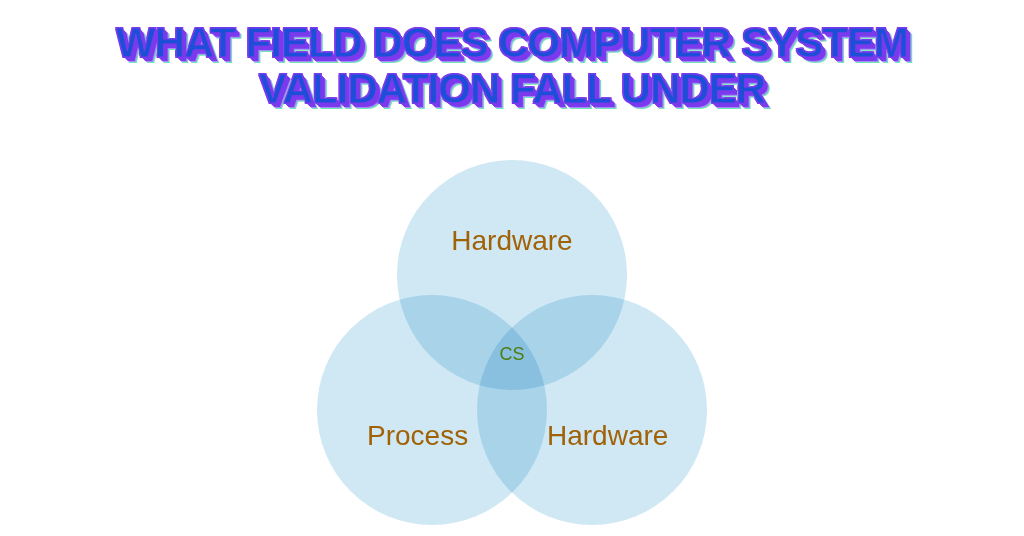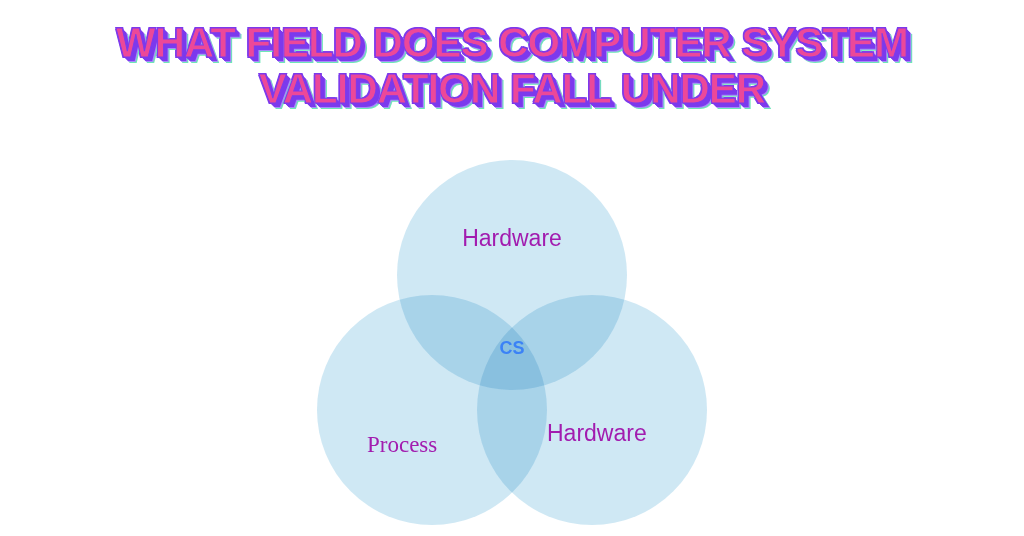--- a/index.html
+++ b/index.html
@@ -22,21 +22,21 @@
       padding-top: 20px;
       position: relative;
     }
     
     .title {
       font-size: 42px;
       font-weight: 900;
       letter-spacing: -1px;
       line-height: 1.1;
       text-transform: uppercase;
-      color: #ec4899;
+      color: #1d4ed8;
       text-shadow: 
         1px 1px 0 #7c3aed,
         2px 2px 0 #7c3aed,
         3px 3px 0 #7c3aed,
         4px 4px 0 #7c3aed,
         5px 5px 0 #a78bfa,
         6px 6px 0 #6ee7b7,
         -1px -1px 0 #7c3aed,
         -1px 1px 0 #7c3aed,
         1px -1px 0 #7c3aed;
@@ -72,50 +72,49 @@
       top: 135px;
     }
     
     .circle-right {
       left: 215px;
       top: 135px;
     }
     
     .label {
       position: absolute;
-      font-size: 23px;
+      font-size: 28px;
       font-weight: 500;
-      color: #a21caf;
+      color: #a16207;
       z-index: 10;
     }
     
     .label-top {
       left: 50%;
       top: 65px;
       transform: translateX(-50%);
     }
     
     .label-left {
       left: 105px;
-      top: 272px;
-      font-family: Liberation Serif, serif;
+      top: 260px;
     }
     
     .label-right {
       left: 285px;
       top: 260px;
     }
     
     .label-center {
       left: 50%;
-      top: 178px;
+      top: 184px;
       transform: translateX(-50%);
       font-size: 18px;
-      font-weight: 700;
-      color: #3b82f6;
+      font-weight: 400;
+      color: #4d7c0f;
       z-index: 15;
     }
   </style>
 </head>
 <body>
 
 <div class="title-container">
   <div class="title">WHAT FIELD DOES COMPUTER SYSTEM VALIDATION FALL UNDER</div>
 </div>
 

